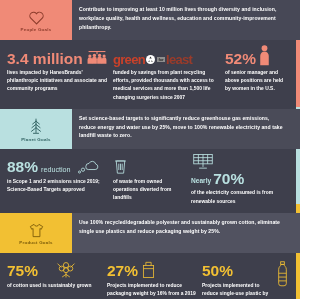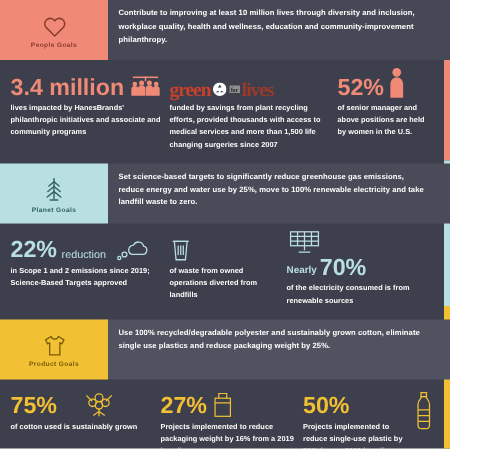--- a/index.html
+++ b/index.html
@@ -123,21 +123,21 @@
   .ico { line-height: 0; flex: 0 0 auto; }
 
   
   .gfg {
     display: flex;
     align-items: center;
     gap: 1px;
     font-size: 13px;
     font-weight: bold;
     line-height: 1;
-    font-family: Liberation Serif, serif;
+    font-family: Liberation Sans, sans-serif;
     letter-spacing: -0.7px;
   }
   .gfg-green { color: #c9412a; }
   .gfg-good  { color: #9a3b2a; }
   .gfg-for {
     display: inline-block;
     background: #8e8e8e;
     color: #2f2f2f;
     font-size: 4.3px;
     letter-spacing: -.2px;
@@ -202,21 +202,21 @@
               <svg width="9" height="9" viewBox="0 0 16 16">
                 <circle cx="8" cy="8" r="8" fill="#ffffff"></circle>
                 <g fill="#2f2f2f">
                   <path d="M8 2.6 10.1 6H5.9z"></path>
                   <path d="M3.1 11.6 6.3 9.8l1 1.9z"></path>
                   <path d="M12.9 11.6 8.7 11.7l1-1.9z"></path>
                 </g>
               </svg>
             </span>
             <span class="gfg-for">for</span>
-            <span class="gfg-good">lives</span>
+            <span class="gfg-good">least</span>
           </span>
         </div>
         <div class="desc">funded by savings from plant recycling efforts, provided thousands with access to medical services and more than 1,500 life changing surgeries since 2007</div>
       </div>
 
       <div class="stat" style="flex:1">
         <div class="stat-top" style="">
           <span class="big c-people">52%</span>
           <span class="ico">
             <svg width="11" height="21" viewBox="0 0 16 30">
@@ -249,21 +249,21 @@
         </span>
         <span class="tag-label">Planet Goals</span>
       </div>
       <div class="hdr-desc">Set science-based targets to significantly reduce greenhouse gas emissions, reduce energy and water use by 25%, move to 100% renewable electricity and take landfill waste to zero.</div>
     </div>
 
     <div class="stats">
 
       <div class="stat" style="flex:0 0 106px">
         <div class="stat-top">
-          <span class="big c-planet">22%</span>
+          <span class="big c-planet">88%</span>
           <span class="mid c-planet">reduction</span>
           <span class="ico" style="margin-left:2px">
             <svg width="26" height="17" viewBox="0 0 36 24">
               <g fill="none" stroke="#b9e0e0" stroke-width="1.2">
                 <path d="M13.5 12.2a4.6 4.6 0 0 1 4.6-4.6 5 5 0 0 1 9.4 1 3.9 3.9 0 0 1-.8 7.7H17a3.6 3.6 0 0 1-3.5-4.1z"></path>
                 <circle cx="9.5" cy="16.5" r="2.3"></circle>
                 <circle cx="4.6" cy="19.8" r="1.5"></circle>
               </g>
             </svg>
           </span>

